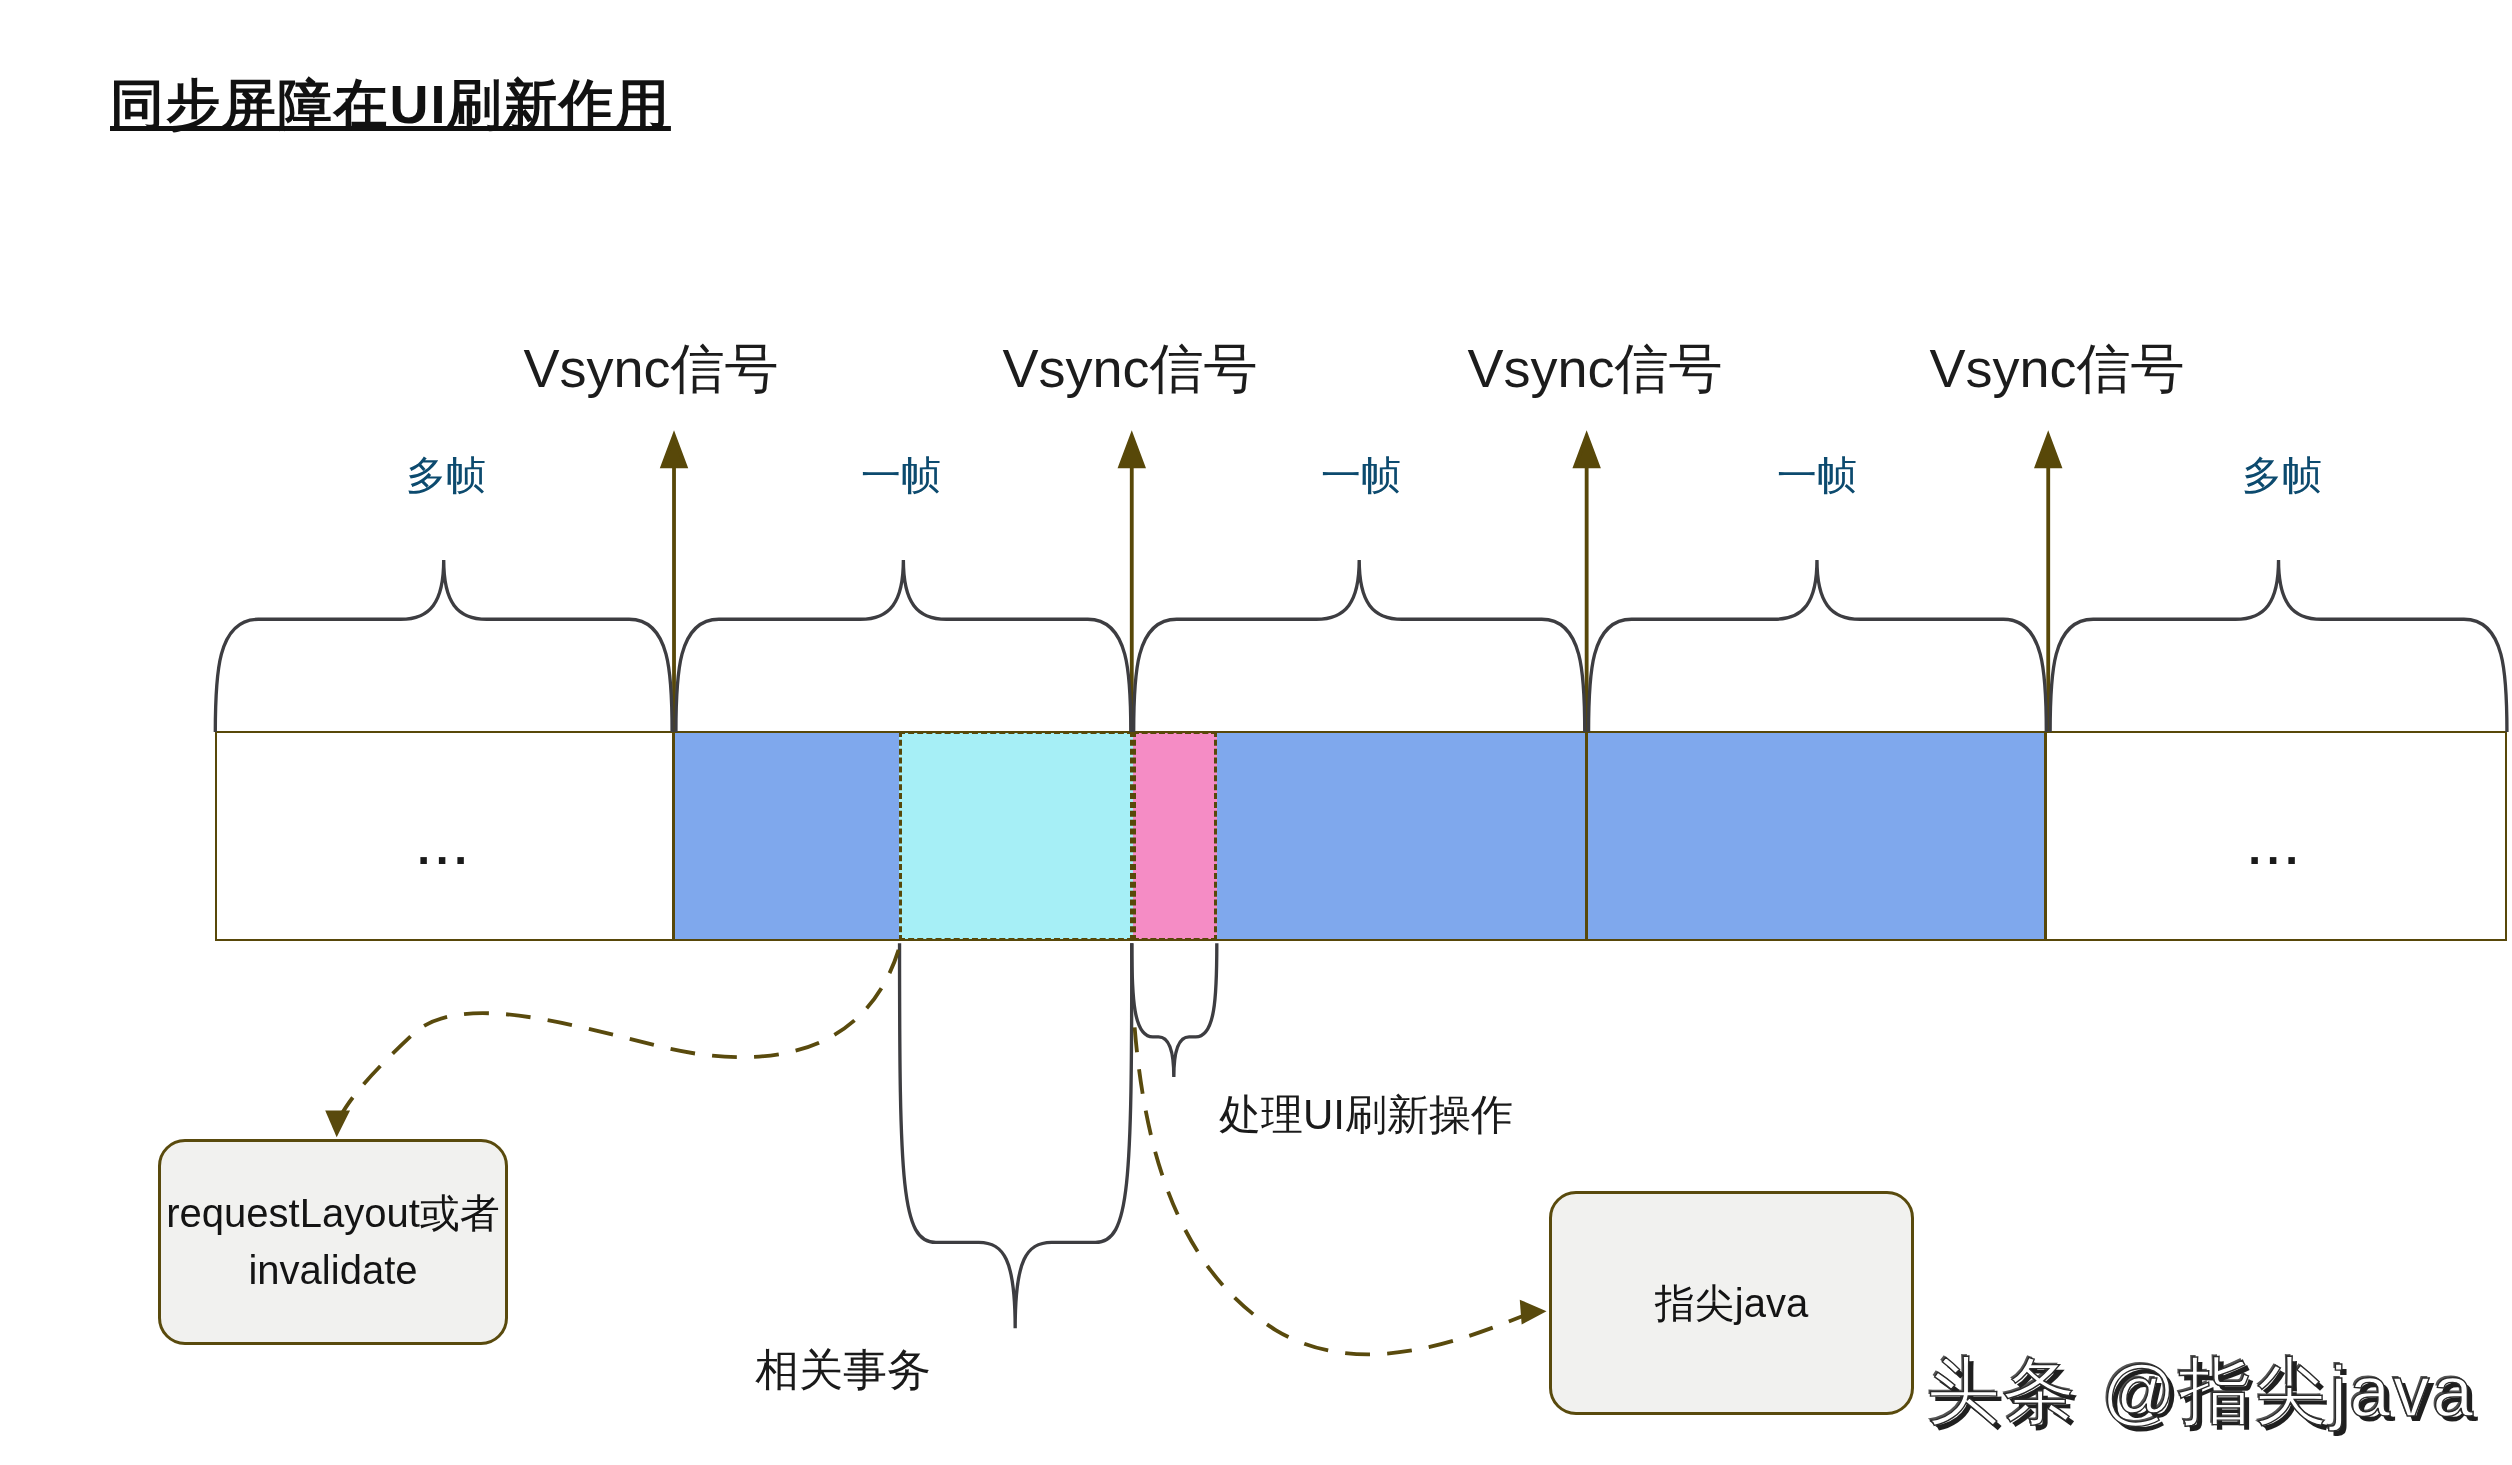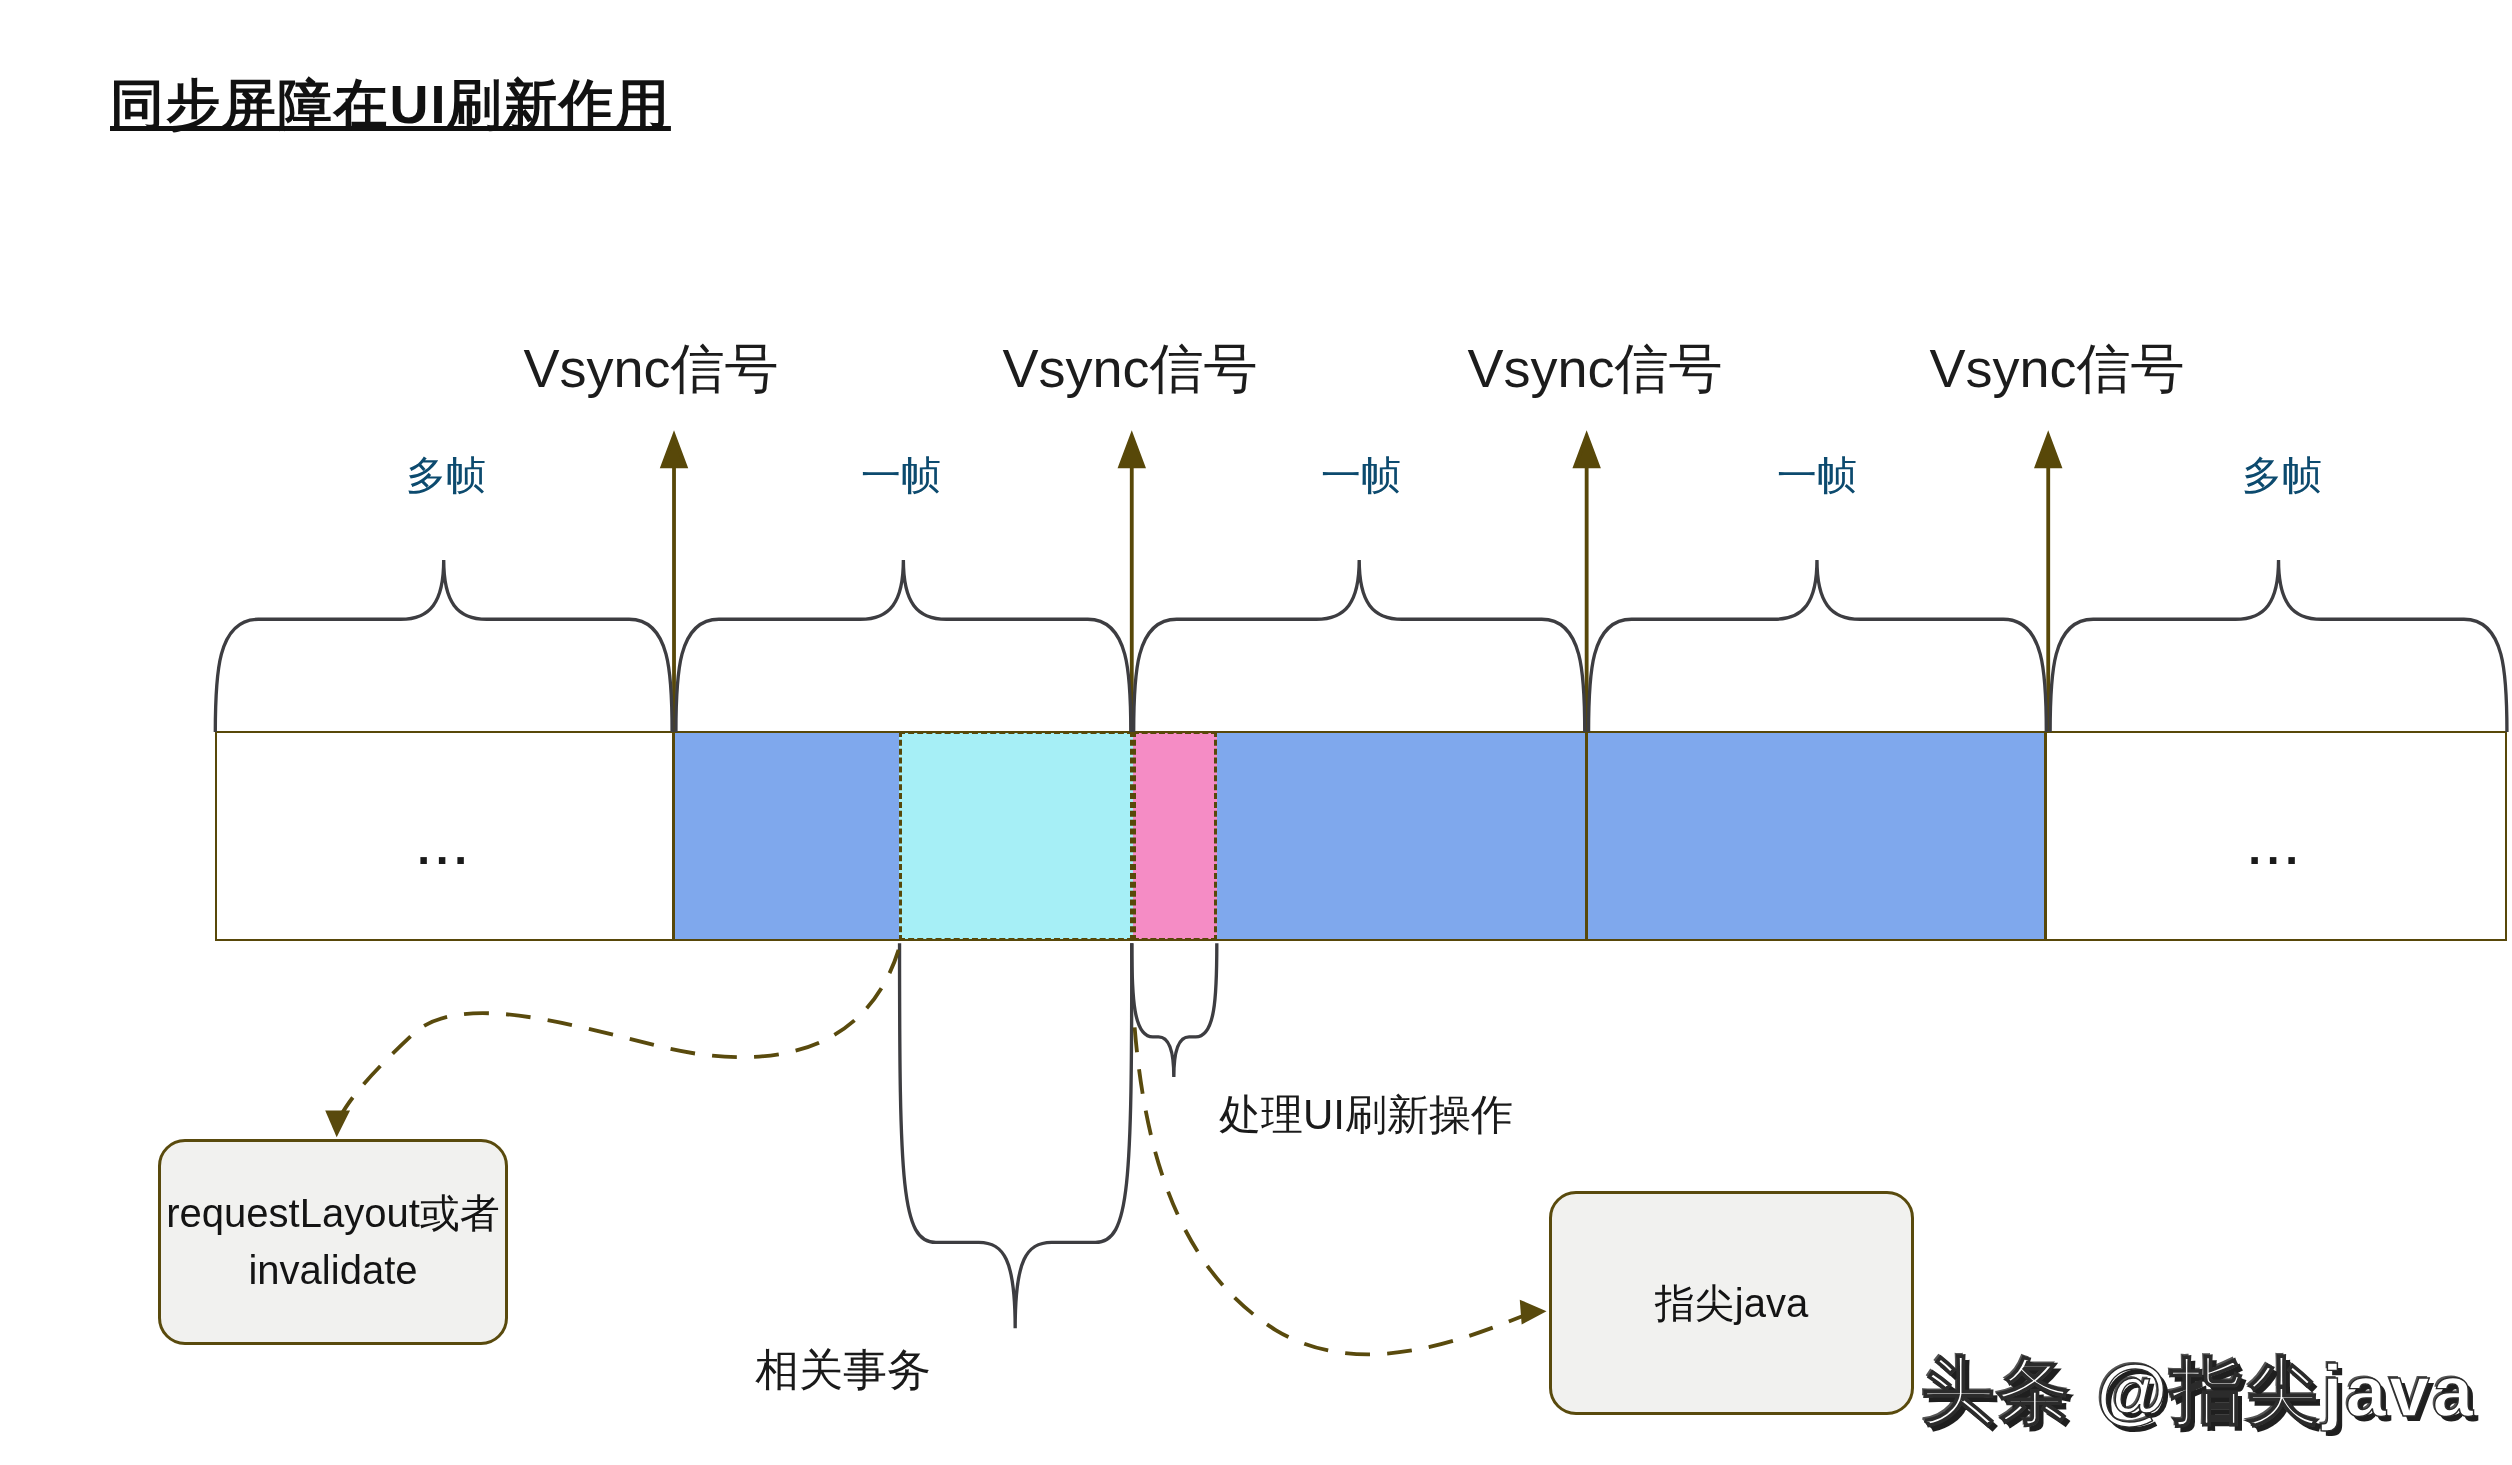--- a/index.html
+++ b/index.html
@@ -37,21 +37,21 @@
   .note-box{
     box-sizing:border-box;background:#f1f1ef;border:3.8px solid #594a0d;border-radius:27px;
     display:flex;flex-direction:column;align-items:center;justify-content:center;
     font-size:40px;line-height:57px;color:#141414;text-align:center;
   }
   .box-request{left:158px;top:1139px;width:350px;height:206px;}
   .box-remove{left:1549px;top:1191px;width:365px;height:224px;}
   .ui-refresh-label{left:1219px;top:1090px;font-size:42px;height:50px;line-height:50px;white-space:nowrap;}
   .barrier-note{left:755px;top:1336px;font-size:44px;line-height:68px;white-space:nowrap;}
   .watermark{
-    right:36px;top:1343px;font-size:73px;font-weight:700;letter-spacing:2.9px;white-space:nowrap;
+    right:36px;top:1343px;font-size:73px;font-weight:400;letter-spacing:2.9px;white-space:nowrap;
     color:#ffffff;-webkit-text-stroke:1.4px #2b2b2b;
     text-shadow:4.8px 4.8px 0 #1f1f1f,-1.9px -1.9px 0 #555555;
   }
 </style>
 </head>
 <body>
 
 <div class="canvas">
 
   <div class="abs page-title">同步屏障在UI刷新作用</div>

